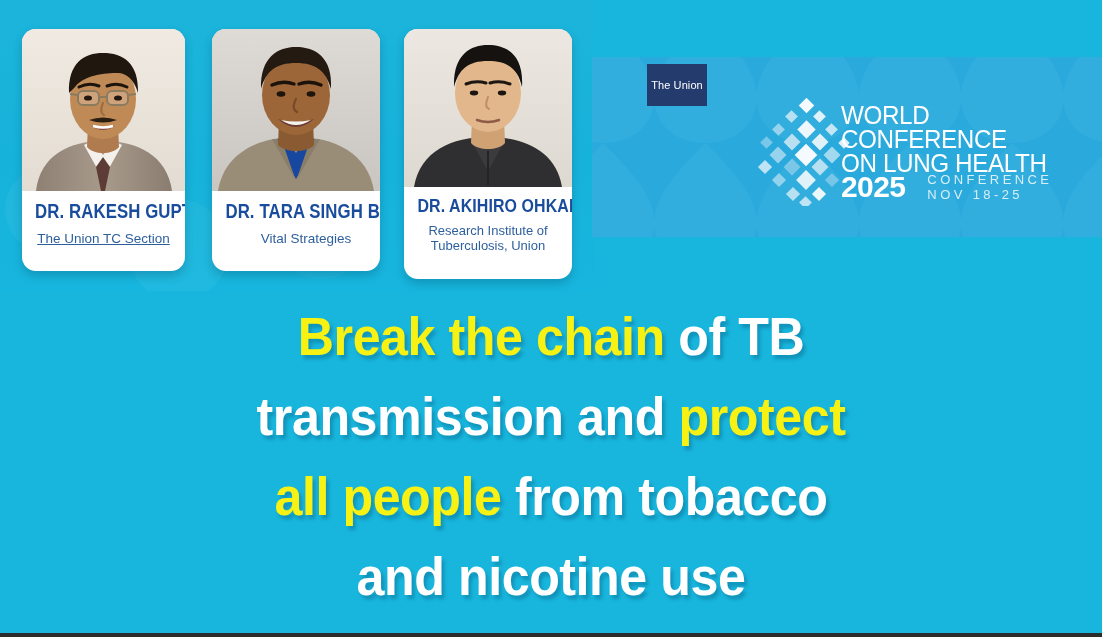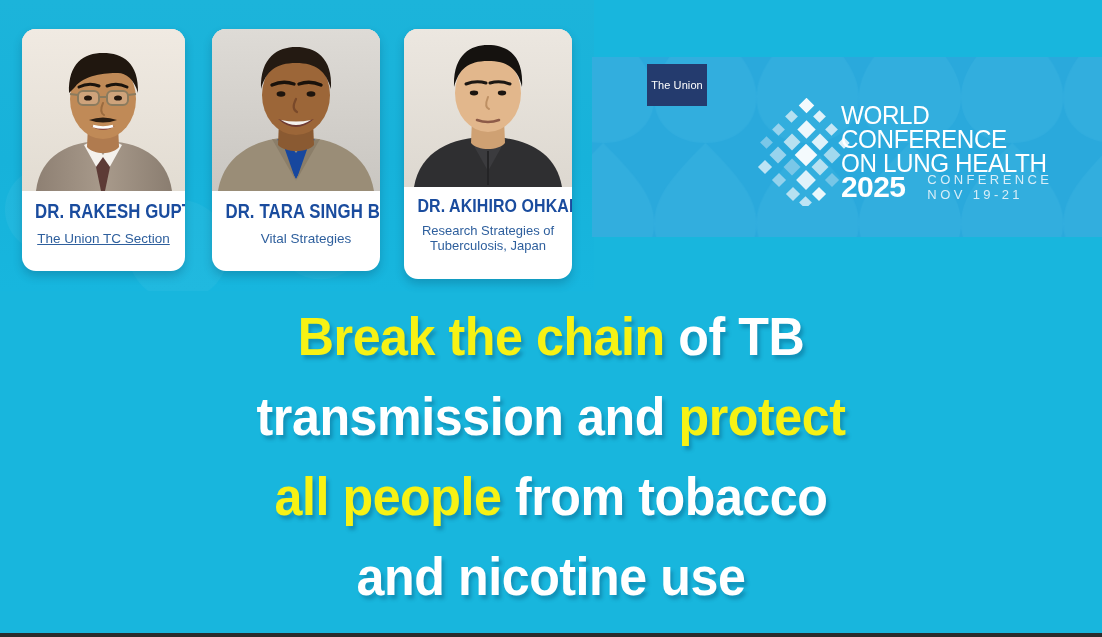--- a/index.html
+++ b/index.html
@@ -306,21 +306,21 @@
 
           <ellipse cx="70" cy="64" rx="4.2" ry="2.4" fill="#1b1510"></ellipse>
           <ellipse cx="98" cy="64" rx="4.2" ry="2.4" fill="#1b1510"></ellipse>
 
           <path d="M84 68 q-4 10 1 12" stroke="#bd8f63" stroke-width="2" fill="none" stroke-linecap="round"></path>
 
           <path d="M73 91 q11 4 22 0" stroke="#8d5b48" stroke-width="2.6" fill="none" stroke-linecap="round"></path>
         </svg>
       </div>
       <div class="nm">DR. AKIHIRO OHKADO</div>
-      <div class="aff">Research Strategies of Tuberculosis, Japan</div>
+      <div class="aff">Research Institute of Tuberculosis, Union</div>
     </div>
   </div>
 
   <div class="union-box">
     <span>The Union</span>
   </div>
 
   <div class="conf-logo">
 
     <svg class="diamonds" viewBox="0 0 96 108" aria-hidden="true">
@@ -398,21 +398,21 @@
     <div class="conf-text">
       <span class="l1">WORLD</span>
       <span class="l2">CONFERENCE</span>
       <span class="l3">ON LUNG HEALTH</span>
     </div>
 
     <div class="conf-bottom">
       <div class="year">2025</div>
       <div class="place">
         <span>CONFERENCE</span>
-        <span>NOV 19-21</span>
+        <span>NOV 18-25</span>
       </div>
     </div>
   </div>
 
   <div class="headline">
     <span class="line"><span class="hl">Break the chain</span><span> of TB</span></span>
     <span class="line"><span>transmission and </span><span class="hl">protect</span></span>
     <span class="line"><span class="hl">all people</span><span> from tobacco</span></span>
     <span class="line"><span>and nicotine use</span></span>
   </div>

